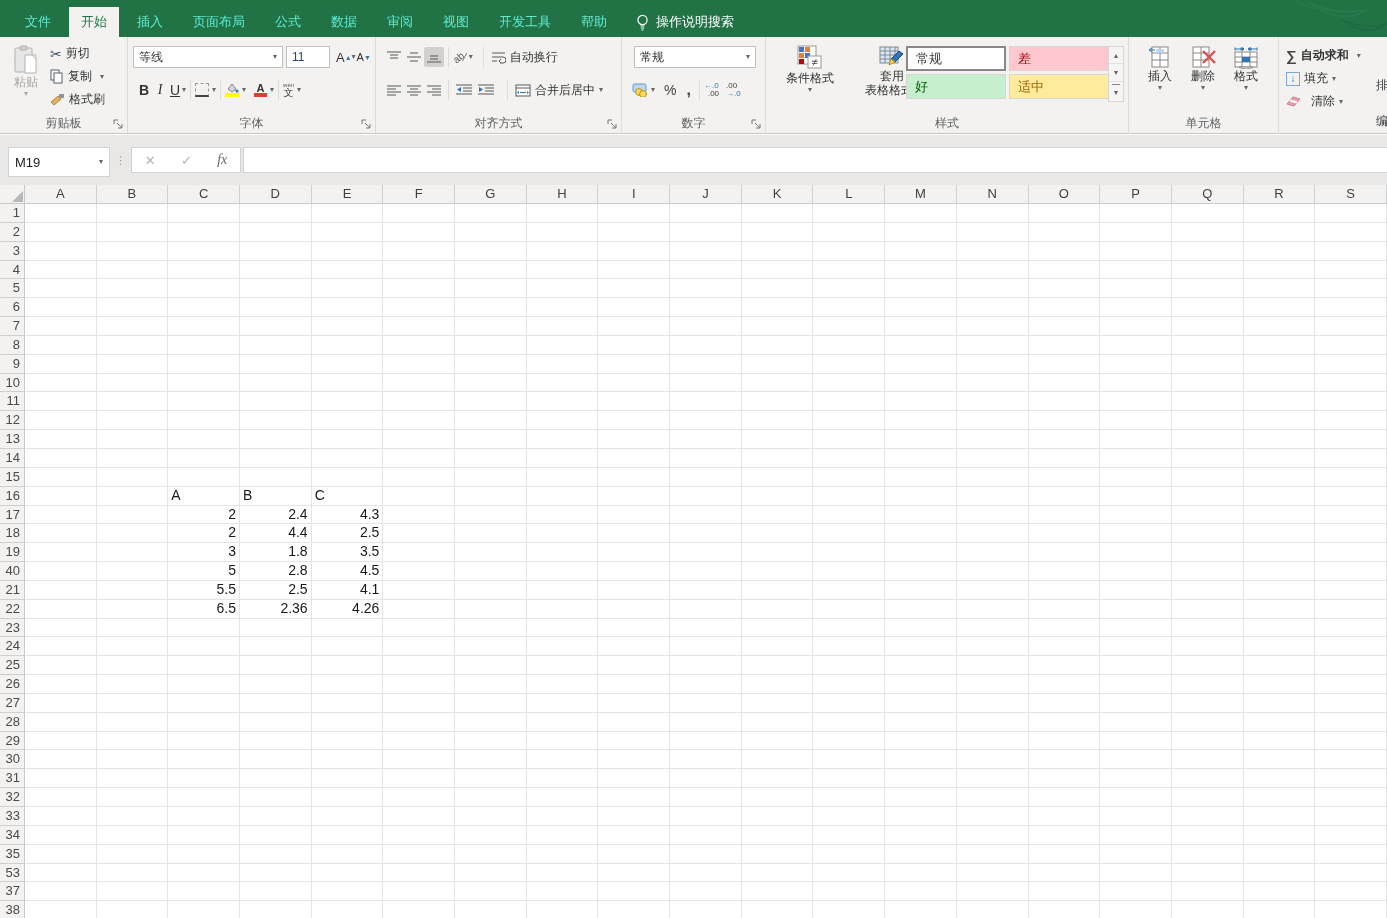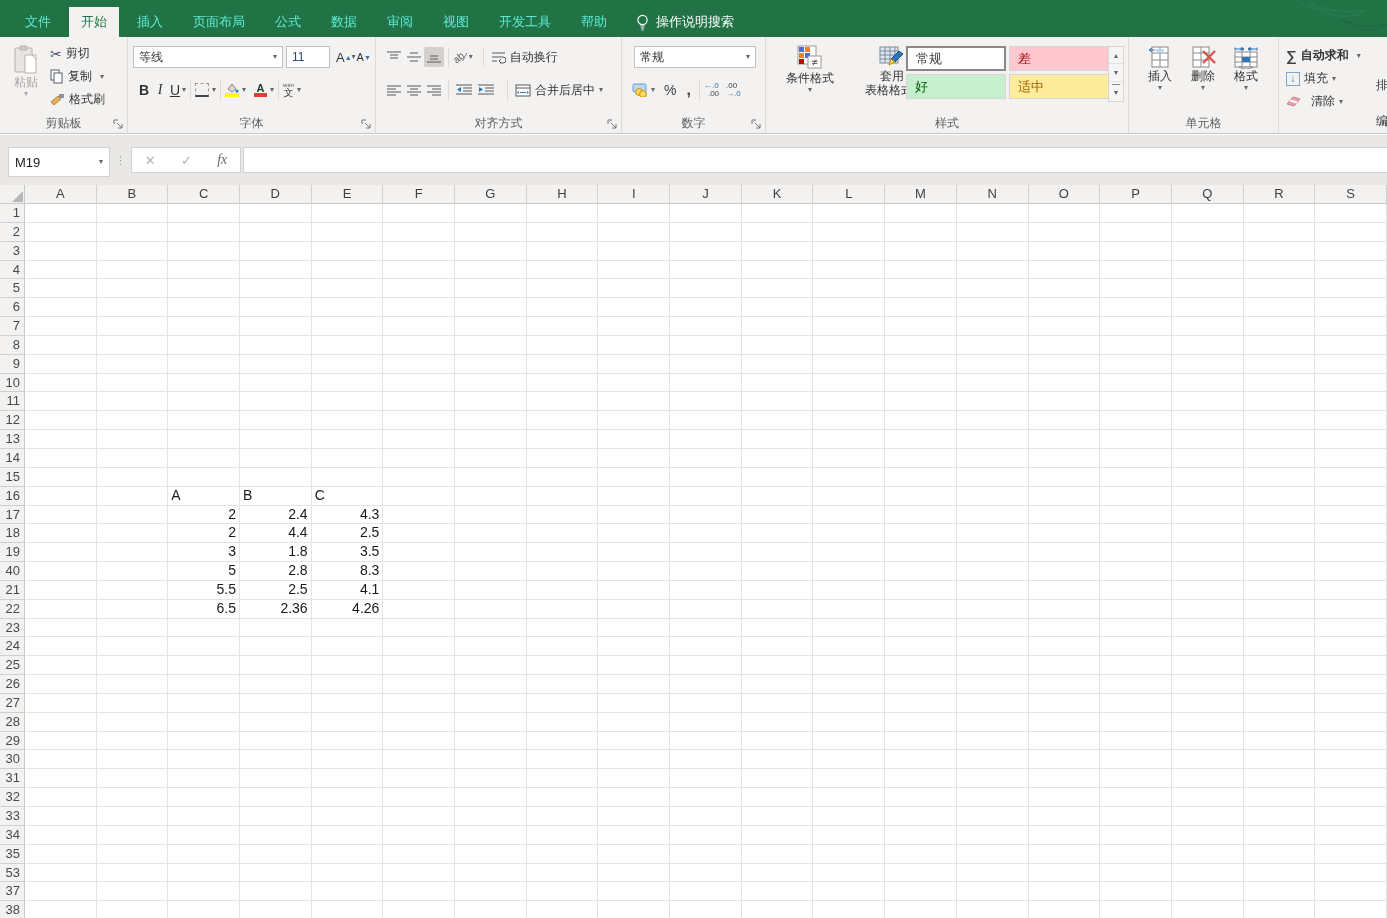--- a/index.html
+++ b/index.html
@@ -915,21 +915,21 @@
         <div class="cell"></div>
         <div class="cell"></div>
         <div class="cell"></div>
       </div>
       <div class="srow">
         <div class="rowhdr">40</div>
         <div class="cell"></div>
         <div class="cell"></div>
         <div class="cell right">5</div>
         <div class="cell right">2.8</div>
-        <div class="cell right">8.3</div>
+        <div class="cell right">4.5</div>
         <div class="cell"></div>
         <div class="cell"></div>
         <div class="cell"></div>
         <div class="cell"></div>
         <div class="cell"></div>
         <div class="cell"></div>
         <div class="cell"></div>
         <div class="cell"></div>
         <div class="cell"></div>
         <div class="cell"></div>

